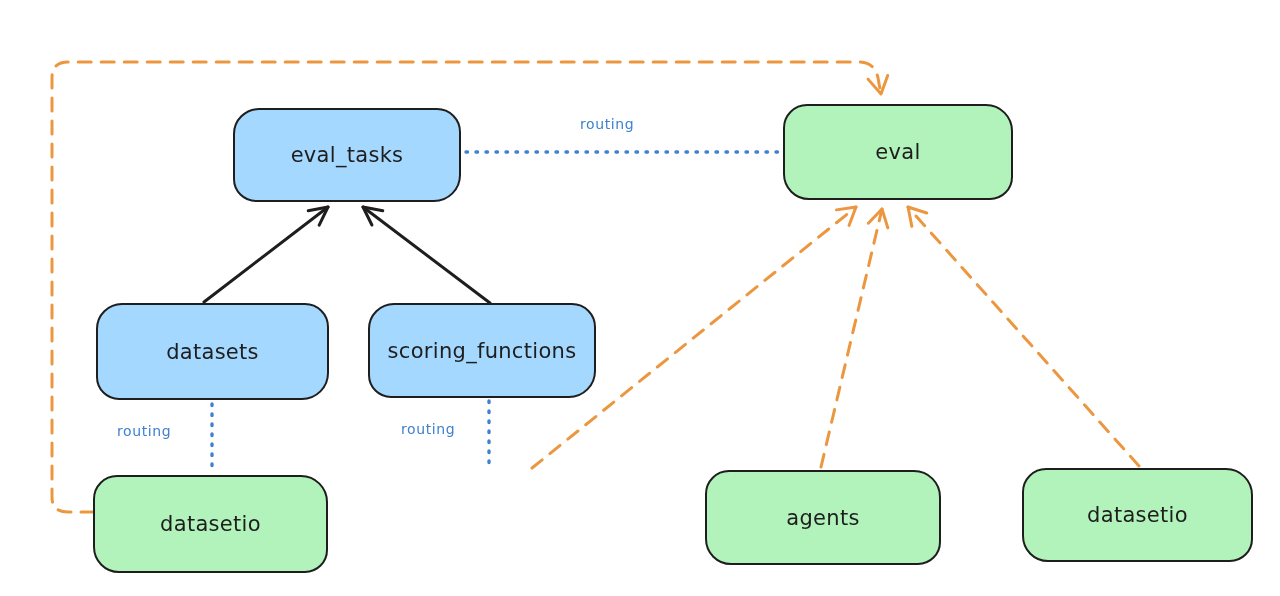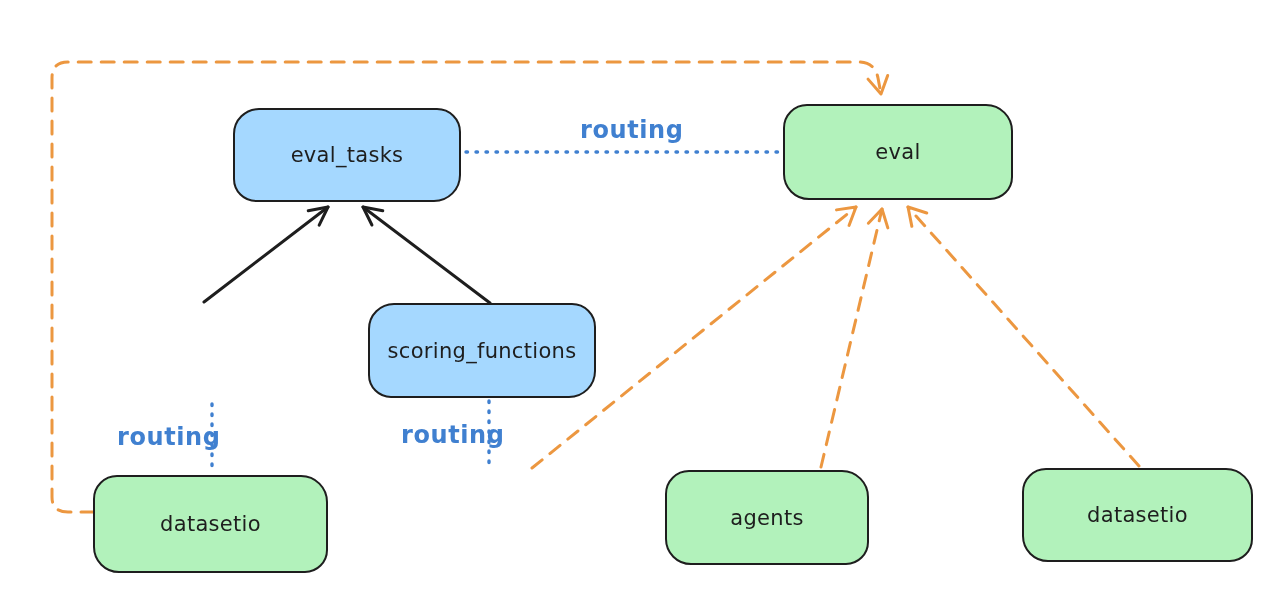--- a/index.html
+++ b/index.html
@@ -27,22 +27,22 @@
     font-size:21px;
     letter-spacing:.3px;
     box-sizing:border-box;
     text-align:center;
   }
   .node.blue{background:var(--blue-fill);border-radius:26px 24px 27px 23px;}
   .node.green{background:var(--green-fill);border-radius:24px 27px 23px 26px;}
   .edge-label{
     position:absolute;
     color:var(--routing-blue);
-    font-weight:700;
-    font-size:24px;
+    font-weight:400;
+    font-size:14px;
     letter-spacing:.6px;
   }
   .solid-black{stroke:var(--stroke);stroke-width:3;fill:none;stroke-linecap:round;}
   .dotted-blue{stroke:var(--routing-blue);stroke-width:3.4;fill:none;stroke-dasharray:1.5 8.5;stroke-linecap:round;}
   .dashed-orange{stroke:var(--orange);stroke-width:3;fill:none;stroke-dasharray:13 10;stroke-linecap:round;}
   .mk{fill:none;stroke-width:3;stroke-linecap:round;stroke-linejoin:round;}
   .mk-b{stroke:var(--stroke);}
   .mk-o{stroke:var(--orange);}
 </style>
 </head>
@@ -70,27 +70,28 @@
     <path class="dashed-orange" d="M94,512 L68,512 Q52,512 52,497 L52,78 Q52,62 68,62 L858,62 Q875,62 878,78 L881,94" marker-end="url(#mk-orange)"></path>
     <path class="dashed-orange" d="M532,468 L856,207" marker-end="url(#mk-orange)"></path>
     <path class="dashed-orange" d="M821,467 L882,209" marker-end="url(#mk-orange)"></path>
     <path class="dashed-orange" d="M1139,466 L908,207" marker-end="url(#mk-orange)"></path>
   </svg>
 
   <div class="node blue" style="left:233px;top:108px;width:228px;height:94px">eval_tasks</div>
 
   <div class="node green" style="left:783px;top:104px;width:230px;height:96px">eval</div>
 
+  <div class="node blue" style="left:96px;top:303px;width:233px;height:97px">datasets</div>
 
   <div class="node blue" style="left:368px;top:303px;width:228px;height:95px">scoring_functions</div>
 
   <div class="node green" style="left:93px;top:475px;width:235px;height:98px">datasetio</div>
 
 
-  <div class="node green" style="left:665px;top:470px;width:204px;height:95px">agents</div>
+  <div class="node green" style="left:705px;top:470px;width:236px;height:95px">agents</div>
 
   <div class="node green" style="left:1022px;top:468px;width:231px;height:94px">datasetio</div>
 
   <div class="edge-label" style="left:580px;top:116px">routing</div>
 
   <div class="edge-label" style="left:117px;top:423px">routing</div>
 
   <div class="edge-label" style="left:401px;top:421px">routing</div>
 
 </div>

